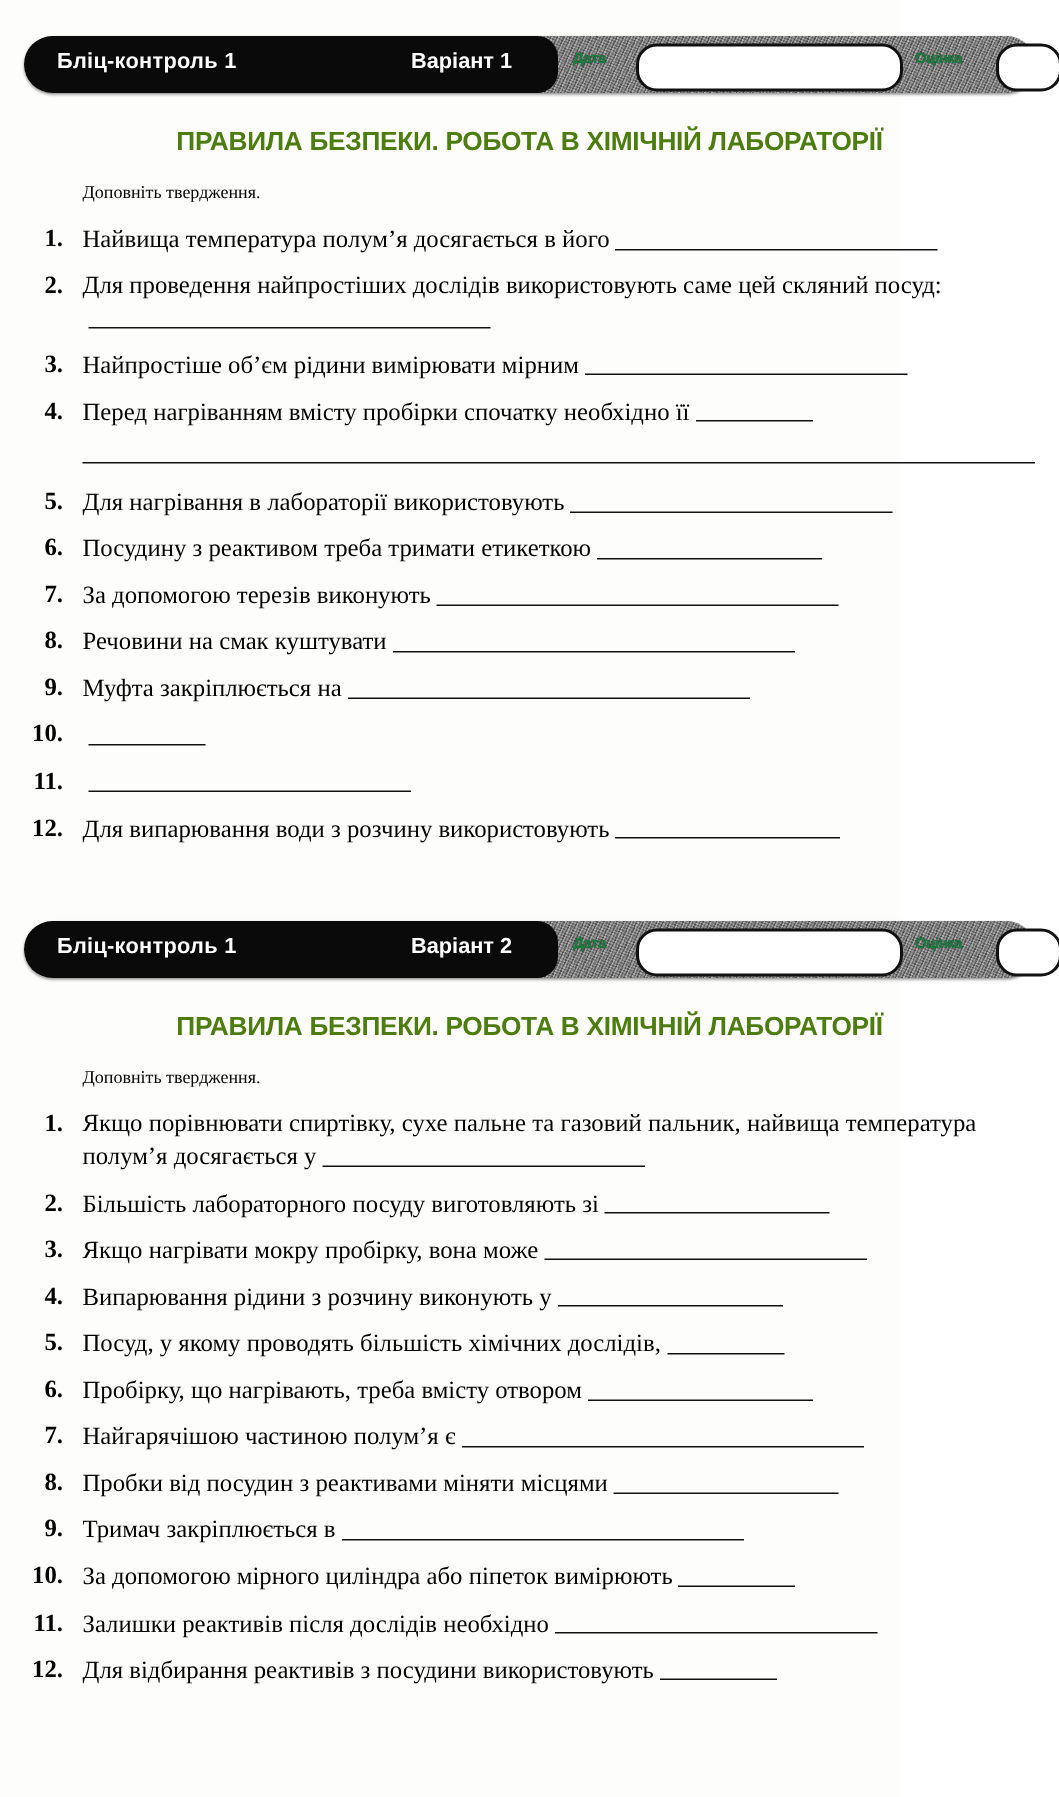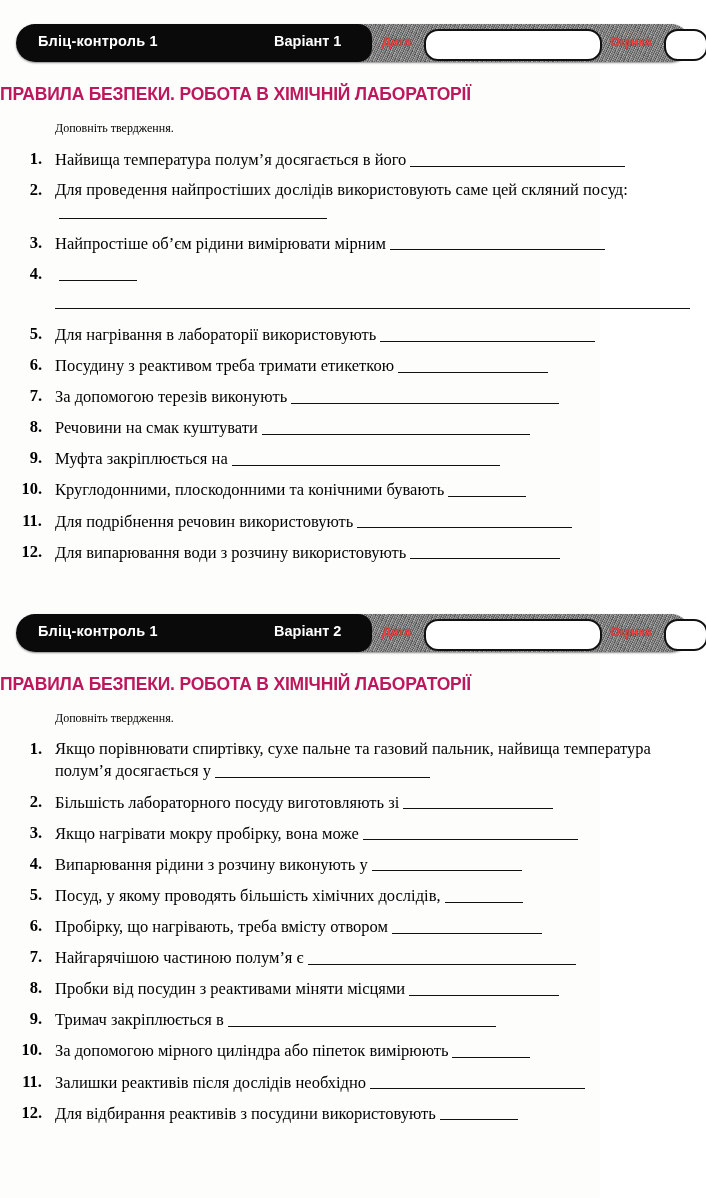--- a/index.html
+++ b/index.html
@@ -82,24 +82,24 @@
     color: #fff;
     font-family: "Liberation Sans", sans-serif;
     font-weight: bold;
     font-size: 14.5px;
     white-space: nowrap;
   }
   .bar-label {
     position: absolute;
     top: 10px;
     z-index: 4;
-    color: #ef4444;
+    color: #15803d;
     font-family: "Liberation Sans", sans-serif;
     font-weight: bold;
-    font-size: 13px;
+    font-size: 10px;
     letter-spacing: -0.3px;
     white-space: nowrap;
     text-shadow: 0 0 1px rgba(0,0,0,.7);
   }
   .lbl-date  { left: 366px; }
   .lbl-grade { left: 594px; }
 
   .bar-input {
     position: absolute;
     top: 5px;
@@ -109,26 +109,27 @@
     border-radius: 14px;
     z-index: 3;
   }
   .inp-date  { left: 408px; width: 174px; }
   .inp-grade { left: 648px; width: 40px; }
 
   
   .section { position: absolute; left: 0; width: 706px; }
 
   .doc-title {
+    text-align: center;
     font-family: "Liberation Sans", sans-serif;
     font-weight: bold;
     font-size: 17.5px;
     letter-spacing: -0.2px;
     margin: 22px 0 0 0;
-    color: #be185d;
+    color: #4d7c0f;
   }
   .instruction {
     margin: 16px 0 0 55px;
     font-size: 12px;
     font-family: "Liberation Serif", serif;
   }
 
   
   ol.qlist {
     list-style: none;
@@ -206,21 +207,21 @@
       <li class="q">
         <span class="num">2.</span>
         <span class="txt">Для проведення найпростіших дослідів використовують саме цей скляний посуд:</span><span class="blank xl"></span>
       </li>
       <li class="q">
         <span class="num">3.</span>
         <span class="txt">Найпростіше об’єм рідини вимірювати мірним</span><span class="blank l"></span>
       </li>
       <li class="q">
         <span class="num">4.</span>
-        <span class="blank s"></span>
+        <span class="txt">Перед нагріванням вмісту пробірки спочатку необхідно її</span><span class="blank s"></span>
       </li>
       <div class="blank-row" style="margin-left:55px;"></div>
       <li class="q" style="margin-top:14px;">
         <span class="num">5.</span>
         <span class="txt">Для нагрівання в лабораторії використовують</span><span class="blank l"></span>
       </li>
       <li class="q">
         <span class="num">6.</span>
         <span class="txt">Посудину з реактивом треба тримати етикеткою</span><span class="blank m"></span>
       </li>
@@ -231,25 +232,25 @@
       <li class="q">
         <span class="num">8.</span>
         <span class="txt">Речовини на смак куштувати</span><span class="blank xl"></span>
       </li>
       <li class="q">
         <span class="num">9.</span>
         <span class="txt">Муфта закріплюється на</span><span class="blank xl"></span>
       </li>
       <li class="q">
         <span class="num">10.</span>
-        <span class="txt">Круглодонними, плоскодонними та конічними бувають</span><span class="blank s"></span>
+        <span class="blank s"></span>
       </li>
       <li class="q">
         <span class="num">11.</span>
-        <span class="txt">Для подрібнення речовин використовують</span><span class="blank l"></span>
+        <span class="blank l"></span>
       </li>
       <li class="q">
         <span class="num">12.</span>
         <span class="txt">Для випарювання води з розчину використовують</span><span class="blank m"></span>
       </li>
     </ol>
   </div>
 
   <div class="section" style="top:614px;">
 

